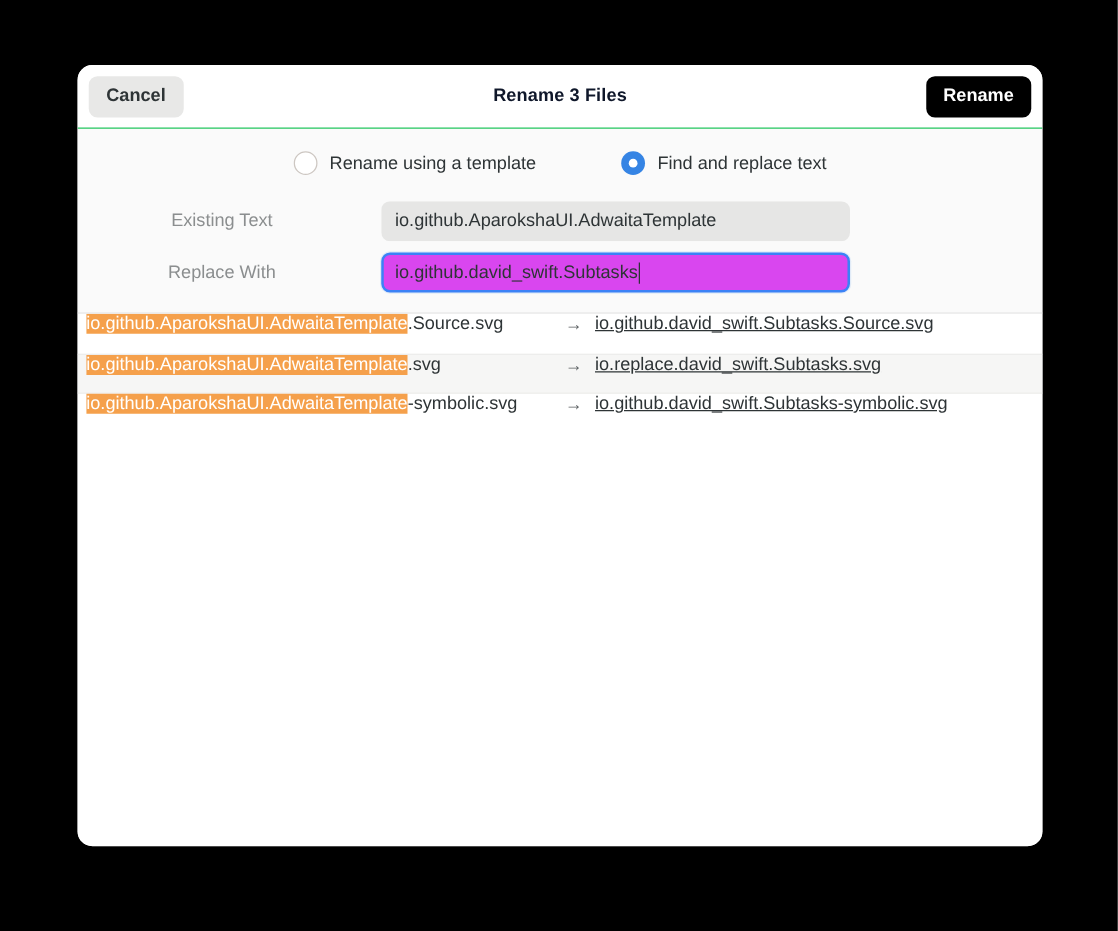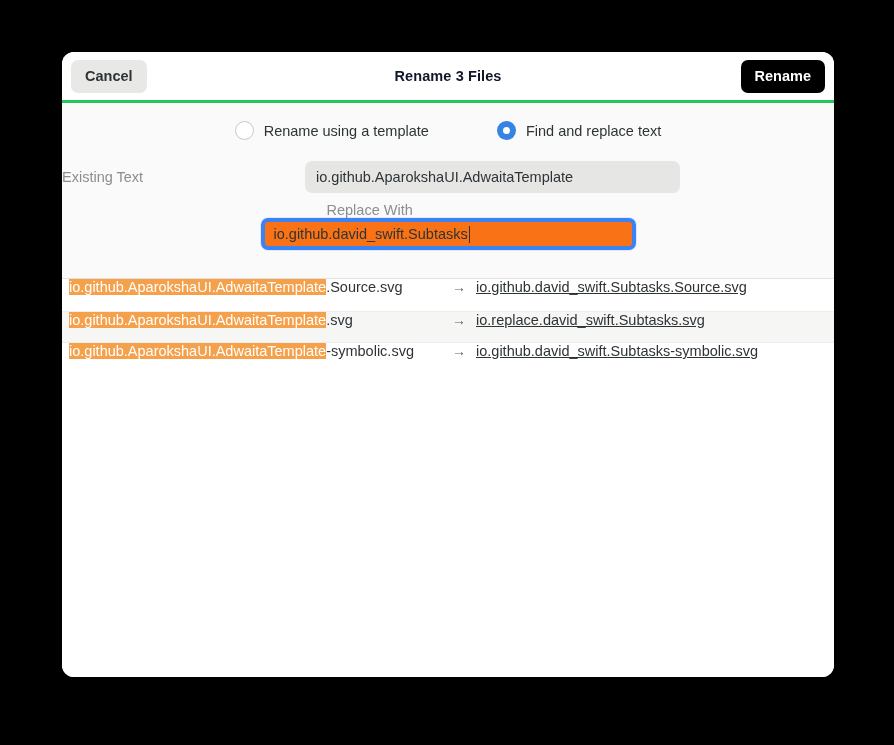--- a/index.html
+++ b/index.html
@@ -27,21 +27,21 @@
     display: flex;
     flex-direction: column;
   }
 
   
   .headerbar {
     position: relative;
     height: 51px;
     min-height: 51px;
     background: #ffffff;
-    border-bottom: 3px solid #22c55e;
+    border-bottom: 1px solid #22c55e;
     display: flex;
     align-items: center;
     padding: 0 9px;
     box-sizing: border-box;
   }
   .hb-title {
     position: absolute;
     left: 0;
     right: 0;
     text-align: center;
@@ -123,46 +123,46 @@
   .radio-label {
     font-size: 14.5px;
     color: #2e3436;
   }
 
   .field-row {
     display: flex;
     align-items: center;
     margin-bottom: 9px;
   }
-  .field-row:last-child { margin-bottom: 12px; flex-direction: column; }
+  .field-row:last-child { margin-bottom: 0; }
   .field-label {
     width: 243px;
-    text-align: left;
+    text-align: center;
     padding-right: 12px;
     box-sizing: border-box;
     font-size: 14.5px;
     color: #8b8e8f;
     white-space: nowrap;
   }
   .entry {
     width: 375px;
     height: 32px;
     box-sizing: border-box;
     border-radius: 7px;
     background: #e6e6e5;
     border: 1px solid transparent;
     display: flex;
     align-items: center;
     padding: 0 10px;
     font-size: 14.5px;
     color: #2e3436;
   }
   .entry.focused {
-    background: #f97316;
-    border: 4px solid #3b82f6;
+    background: #d946ef;
+    border: 2px solid #3b82f6;
     box-shadow: 0 0 0 1px rgba(53,132,228,0.12);
     padding: 0 9px;
   }
   .caret {
     display: inline-block;
     width: 1px;
     height: 17px;
     background: #2e3436;
     margin-left: 1px;
   }

